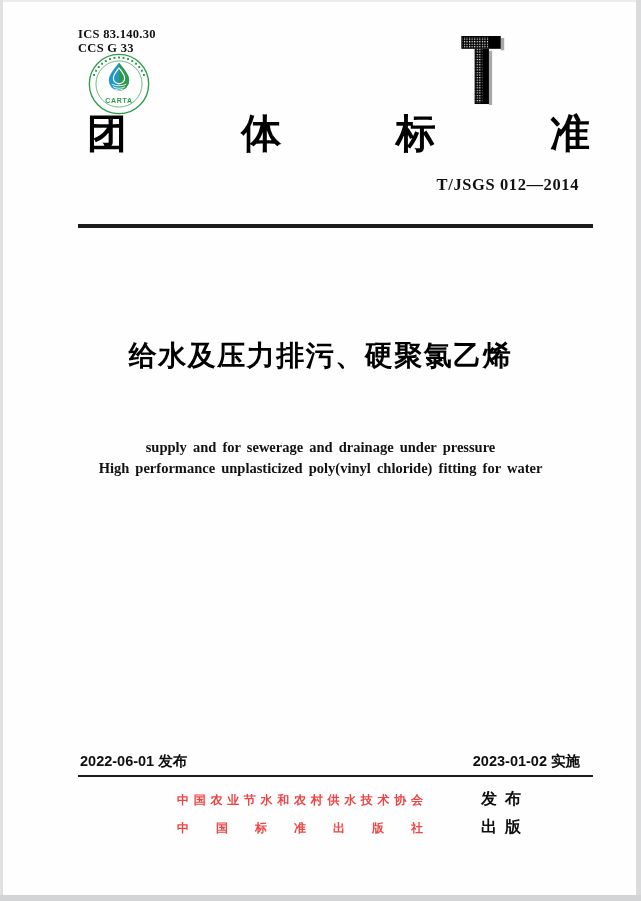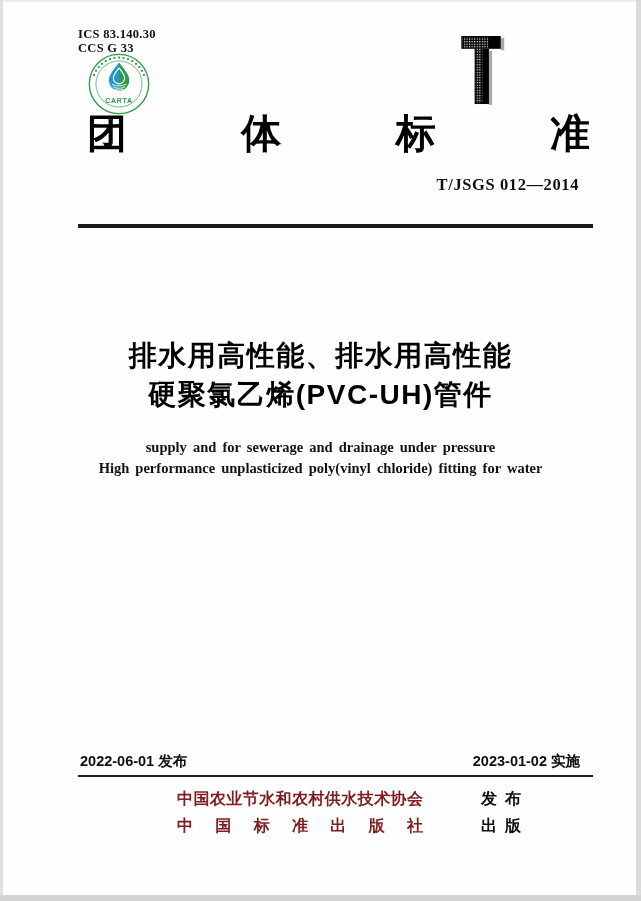--- a/index.html
+++ b/index.html
@@ -66,21 +66,21 @@
 
   .dates-row {
     position: absolute; left: 80px; top: 752px; width: 500px;
     display: flex; justify-content: space-between;
     font-size: 14.5px; font-weight: bold; color: #0e0e0e;
   }
 
   .publisher { position: absolute; left: 177px; top: 789px; }
   .pub-row { display: flex; align-items: baseline; margin-bottom: 7px; }
   .pub-org {
-    width: 246px; font-size: 16px; font-weight: bold; color: #7f1d1d;
+    width: 246px; font-size: 12px; font-weight: bold; color: #ef4444;
     text-align: justify; text-align-last: justify; line-height: 20px;
     white-space: nowrap;
   }
   .pub-org.spread { letter-spacing: 0; }
   .pub-action {
     margin-left: 58px; width: 40px; font-size: 16px; font-weight: bold;
     color: #0e0e0e; text-align: justify; text-align-last: justify;
     line-height: 20px; white-space: nowrap;
   }
 </style>
@@ -155,22 +155,21 @@
     <span>体</span>
     <span>标</span>
     <span>准</span>
   </div>
 
   <div class="std-code">T/JSGS 012—2014</div>
 
   <div class="rule rule-thick"></div>
 
   <div class="title-cn">
-    <div>排水用高性能、排水用高性能</div>
-    <div>硬聚氯乙烯(PVC-UH)管件</div>
+    <div>给水及压力排污、硬聚氯乙烯</div>
   </div>
 
   <div class="title-en">
     <div>supply and for sewerage and drainage under pressure</div>
     <div>High performance unplasticized poly(vinyl chloride) fitting for water</div>
   </div>
 
   <div class="dates-row">
     <span>2022-06-01 发布</span>
     <span>2023-01-02 实施</span>

